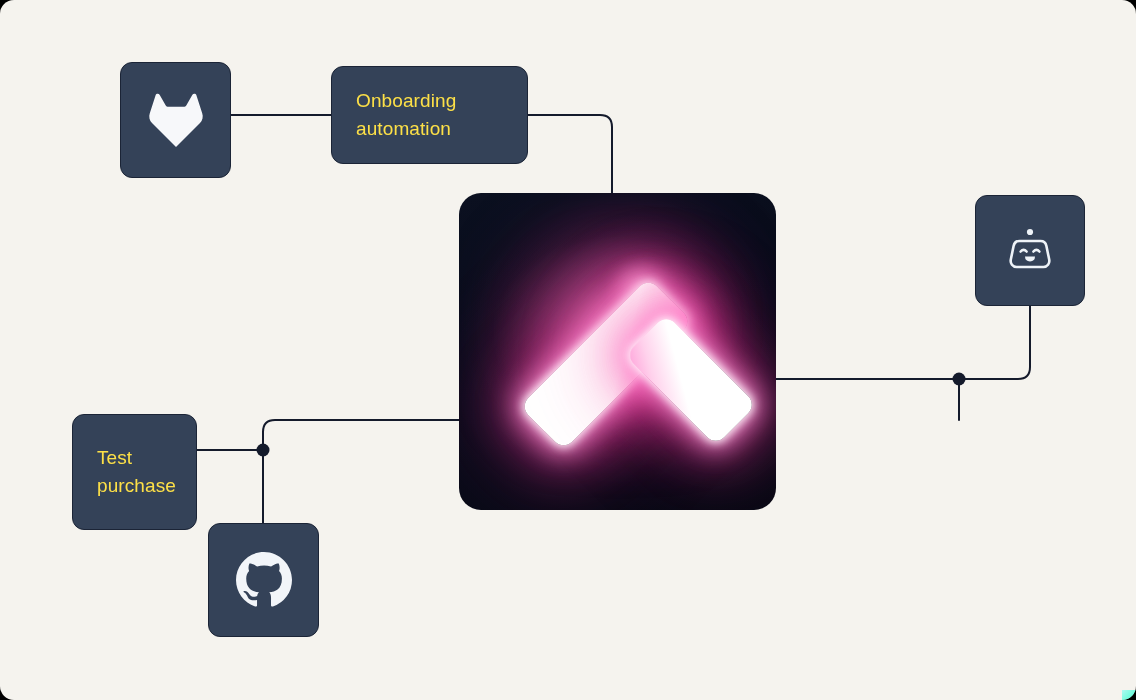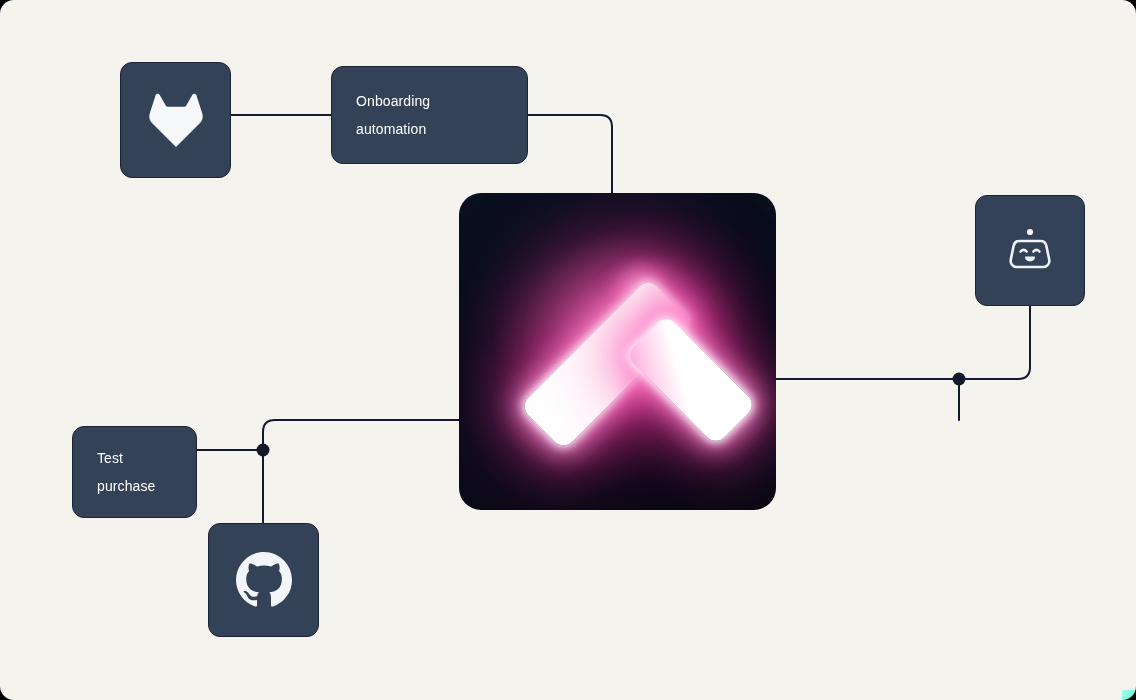--- a/index.html
+++ b/index.html
@@ -46,41 +46,41 @@
     position: absolute;
     background: #344258;
     border: 1.5px solid #1b2436;
     border-radius: 12px;
     display: flex;
     align-items: center;
     z-index: 3;
   }
 
   .node-label {
-    color: #ffffff;
-    font-size: 14px;
+    color: #fde047;
+    font-size: 19px;
     line-height: 28px;
     letter-spacing: 0.1px;
     font-weight: 400;
     white-space: pre-line;
   }
 
   .node-text {
     padding: 0 24px;
   }
 
   .node-icon {
     justify-content: center;
   }
   .node-icon svg { display: block; }
 
   
   #node-gitlab       { left: 120px; top: 62px;  width: 111px; height: 116px; }
   #node-onboarding   { left: 331px; top: 66px;  width: 197px; height: 98px;  }
-  #node-test         { left: 72px;  top: 426px; width: 125px; height: 92px;  }
+  #node-test         { left: 72px;  top: 414px; width: 125px; height: 116px;  }
   #node-github       { left: 208px; top: 523px; width: 111px; height: 114px; }
   #node-bot          { left: 975px; top: 195px; width: 110px; height: 111px; }
   #node-report       { left: 844px; top: 420px; width: 231px; height: 91px;  }
 
   
   #hero-card {
     position: absolute;
     left: 459px;
     top: 193px;
     width: 317px;

